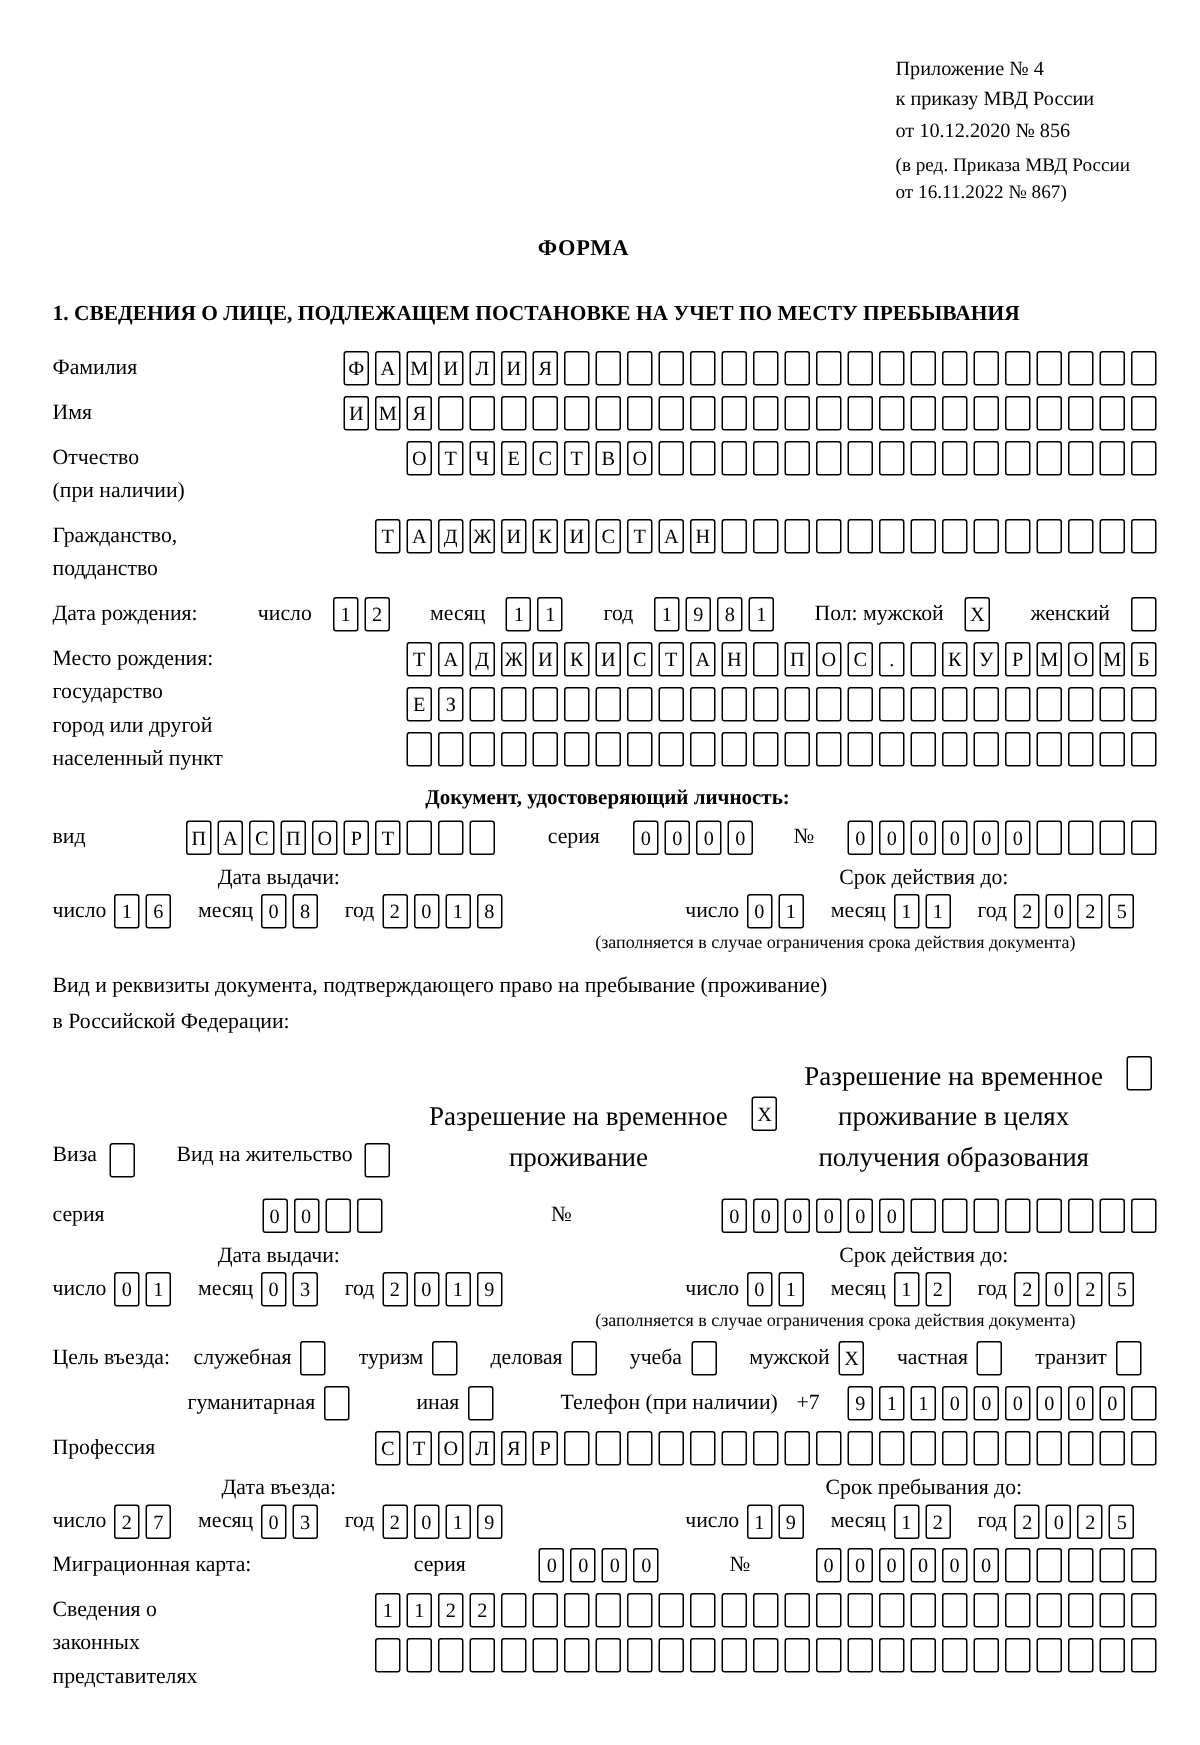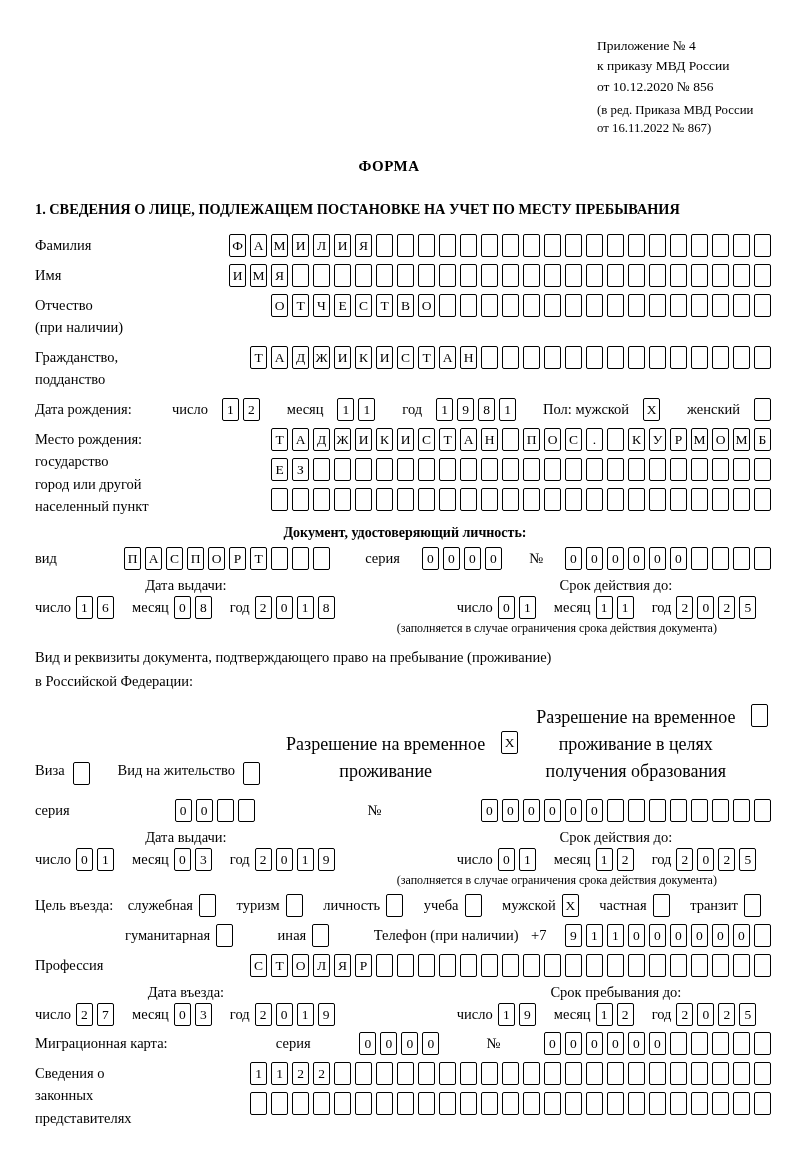--- a/index.html
+++ b/index.html
@@ -515,21 +515,21 @@
     <span class="lbl" style="margin-right:8px">Цель въезда:</span>
     <span class="popt">
       <span class="lbl">служебная</span>
       <span class="cell"></span>
     </span>
     <span class="popt">
       <span class="lbl">туризм</span>
       <span class="cell"></span>
     </span>
     <span class="popt">
-      <span class="lbl">личность</span>
+      <span class="lbl">деловая</span>
       <span class="cell"></span>
     </span>
     <span class="popt">
       <span class="lbl">учеба</span>
       <span class="cell"></span>
     </span>
     <span class="popt">
       <span class="lbl">мужской</span>
       <span class="cell">X</span>
     </span>

